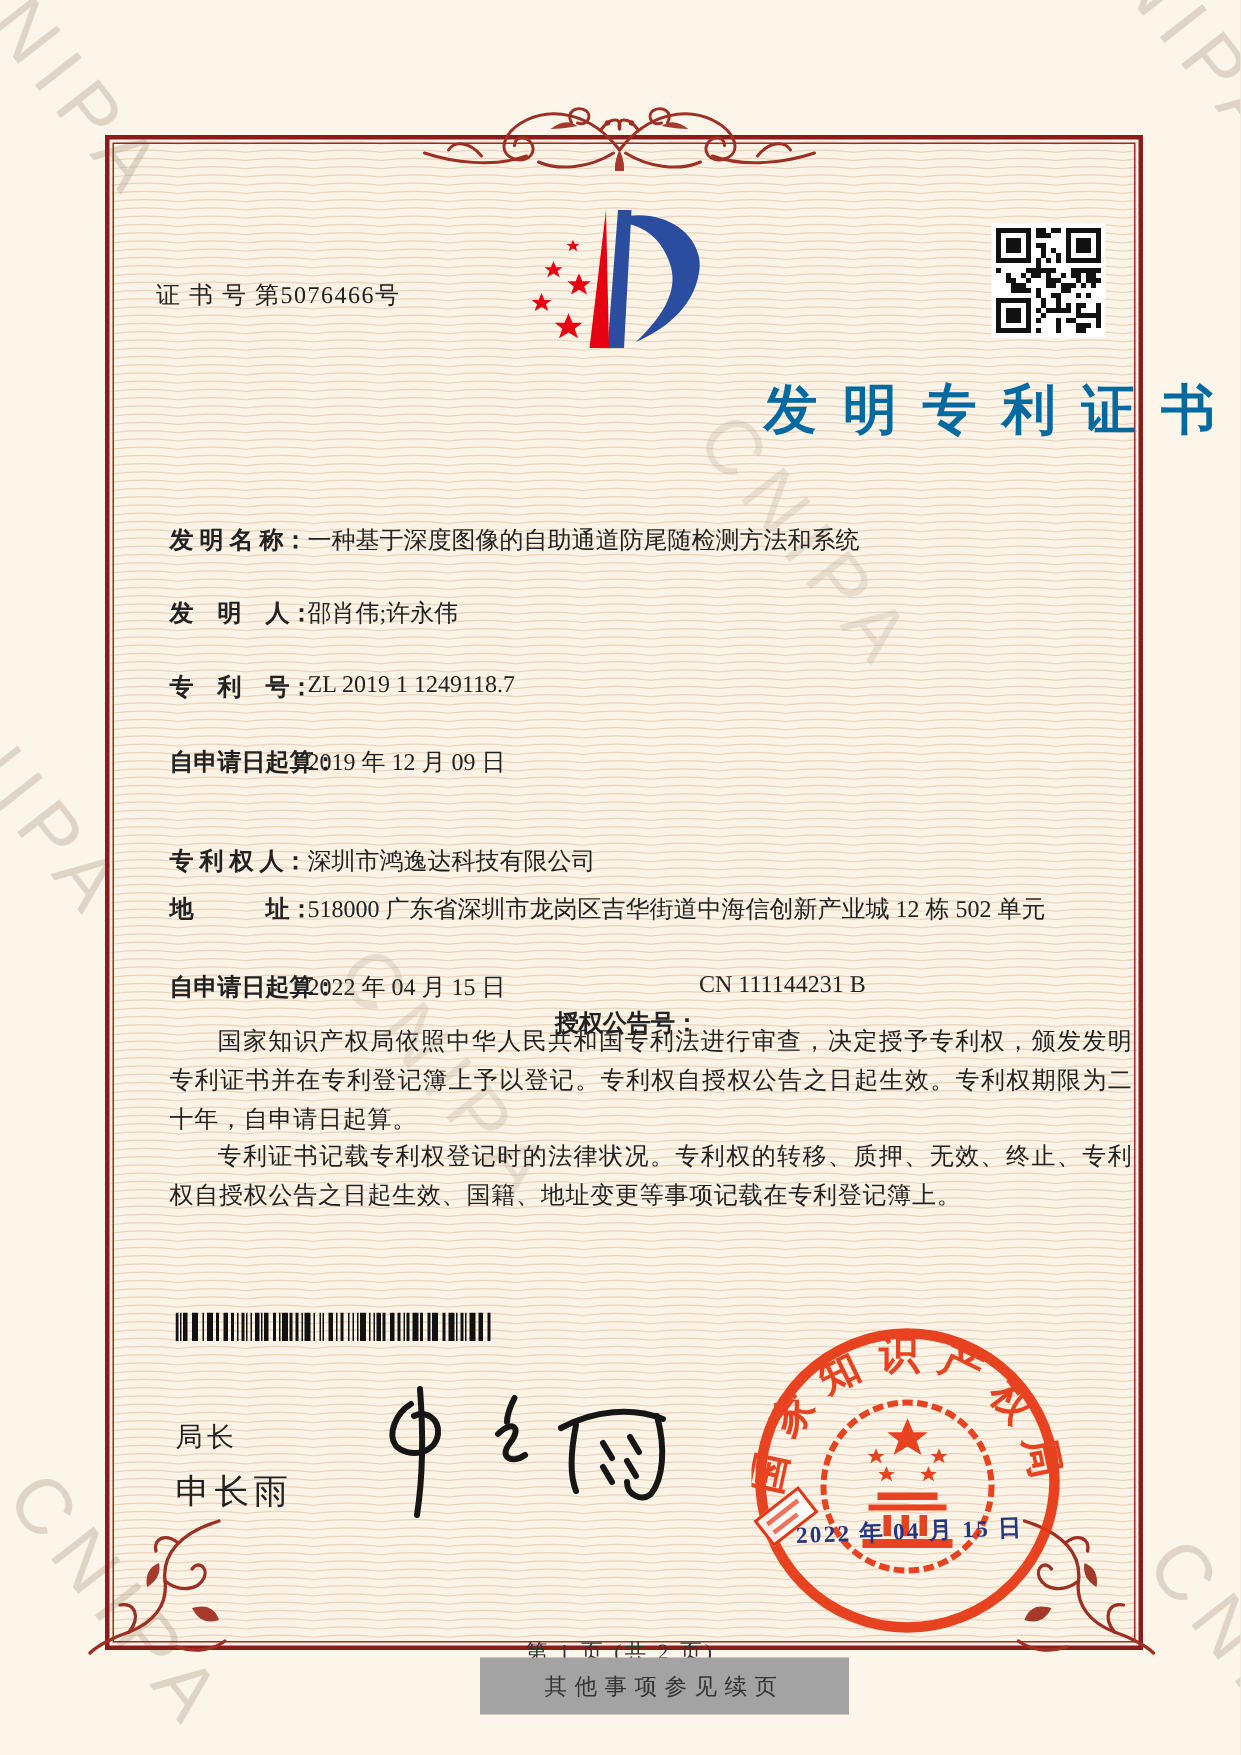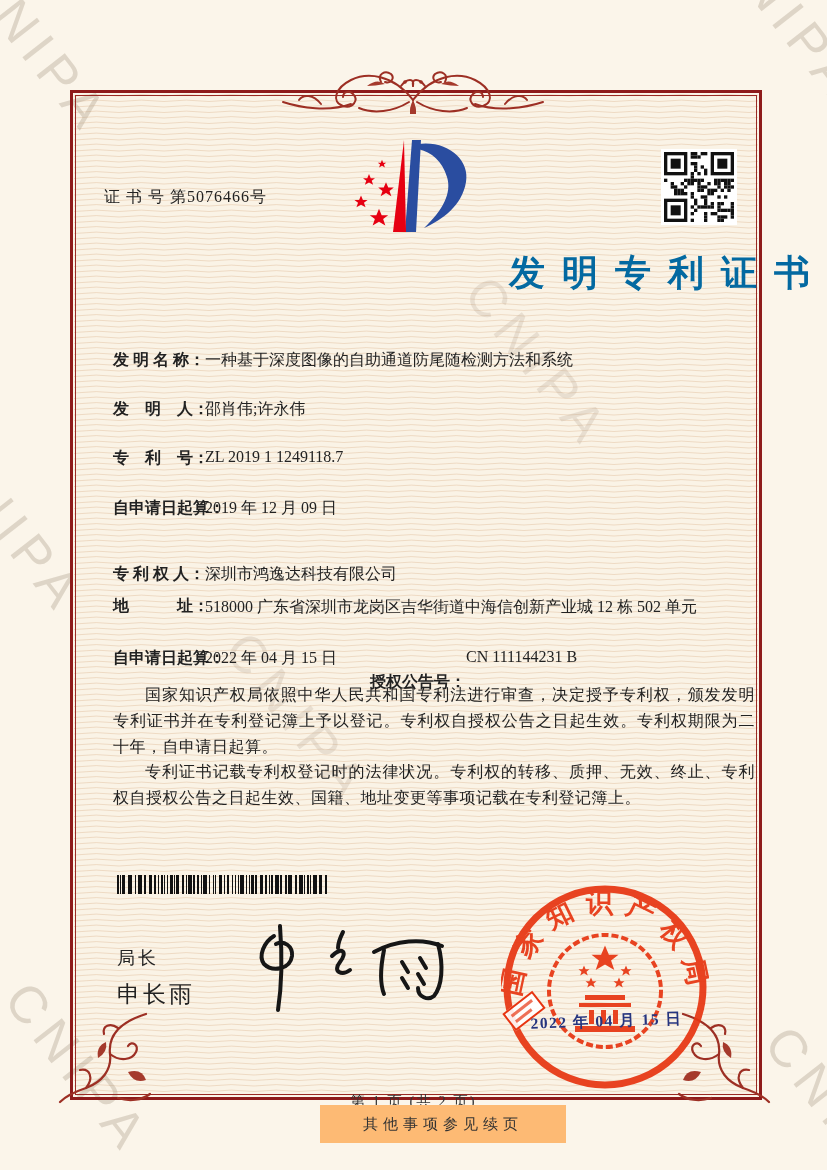--- a/index.html
+++ b/index.html
@@ -48,21 +48,21 @@
     font-size:15.5px; letter-spacing:1.5px; color:#26357f; transform:rotate(-2deg);
     font-weight:bold; text-align:center; white-space:nowrap;}
   .seal-box{position:absolute; left:505px; top:1000px; width:38px; height:22px; z-index:6;
     border:2px solid #e73511; background:rgba(255,255,255,.9); transform:rotate(-38deg);
     box-sizing:border-box;}
   .seal-box i{position:absolute; left:4px; top:4px; width:26px; height:3px; background:#e73511; opacity:.7;}
   .seal-box i + i{top:11px; width:20px;}
   .pageinfo{position:absolute; left:0; right:0; top:1064px; z-index:4; text-align:center;
     font-size:14.5px; letter-spacing:2px; color:#333;margin-top:28px;}
   .note{position:absolute; left:320px; top:1105px; width:246px; height:38px; z-index:4;
-    background:#fdba74; display:flex; align-items:center; justify-content:center;
+    background:#a3a3a3; display:flex; align-items:center; justify-content:center;
     font-size:15px; letter-spacing:5px; color:#333;}
 </style>
 </head>
 <body>
 
 <div class="page">
 
   <svg class="waves" id="waves" width="684" height="1002">
       <rect width="684" height="1002" fill="#faf1e2" opacity="0.55"></rect>
       <path d="M0 2.0 q 22 -2.8 45 0 q 22 -2.8 45 0 q 22 -2.8 45 0 q 22 -2.8 45 0 q 22 -2.8 45 0 q 22 -2.8 45 0 q 22 -2.8 45 0 q 22 -2.8 45 0 q 22 -2.8 45 0 q 22 -2.8 45 0 q 22 -2.8 45 0 q 22 -2.8 45 0 q 22 -2.8 45 0 q 22 -2.8 45 0 q 22 -2.8 45 0 q 22 -2.8 45 0" stroke="#ddb48e" stroke-width="0.8" opacity="0.5" fill="none"></path>

